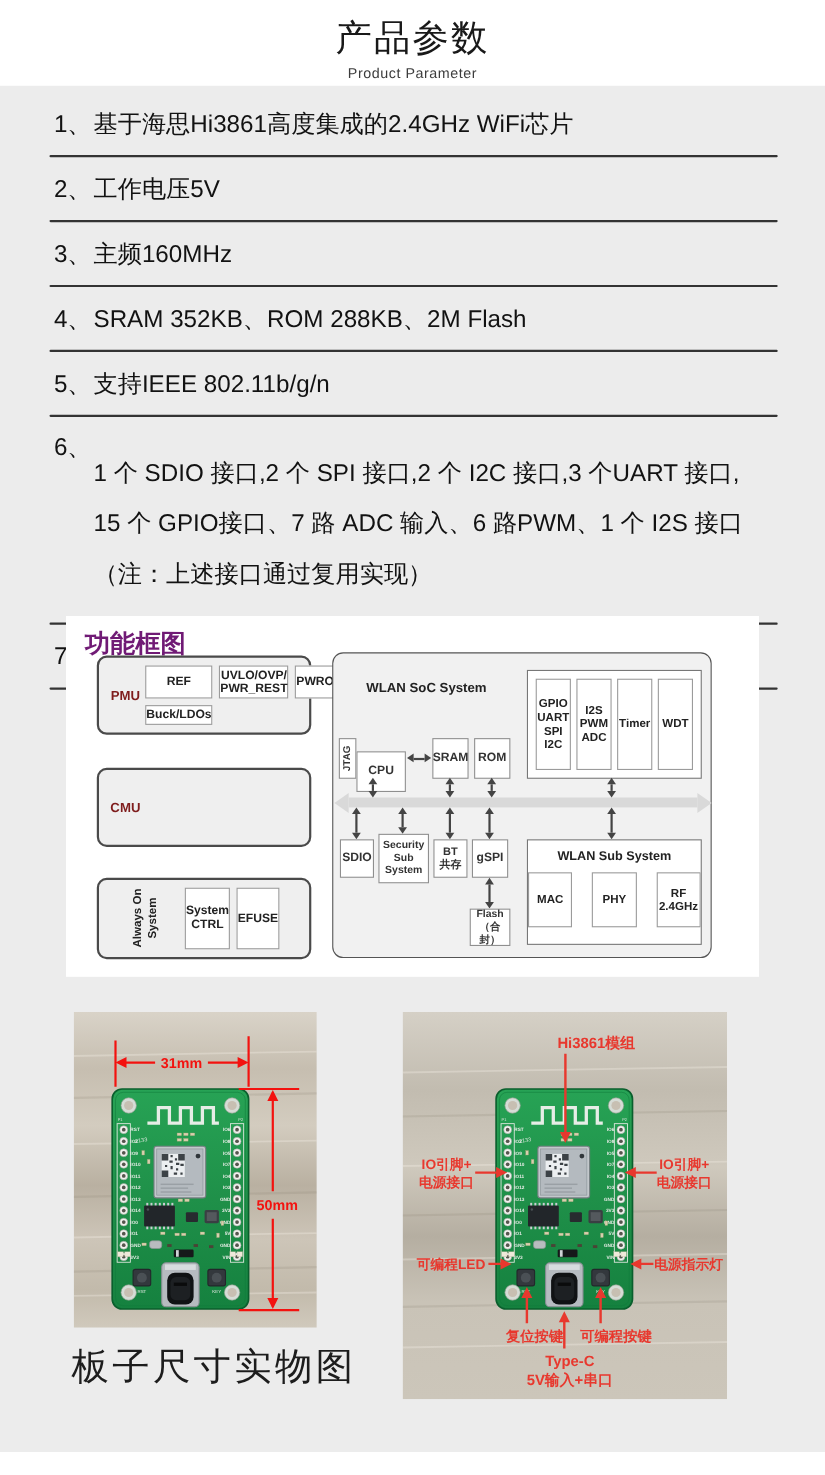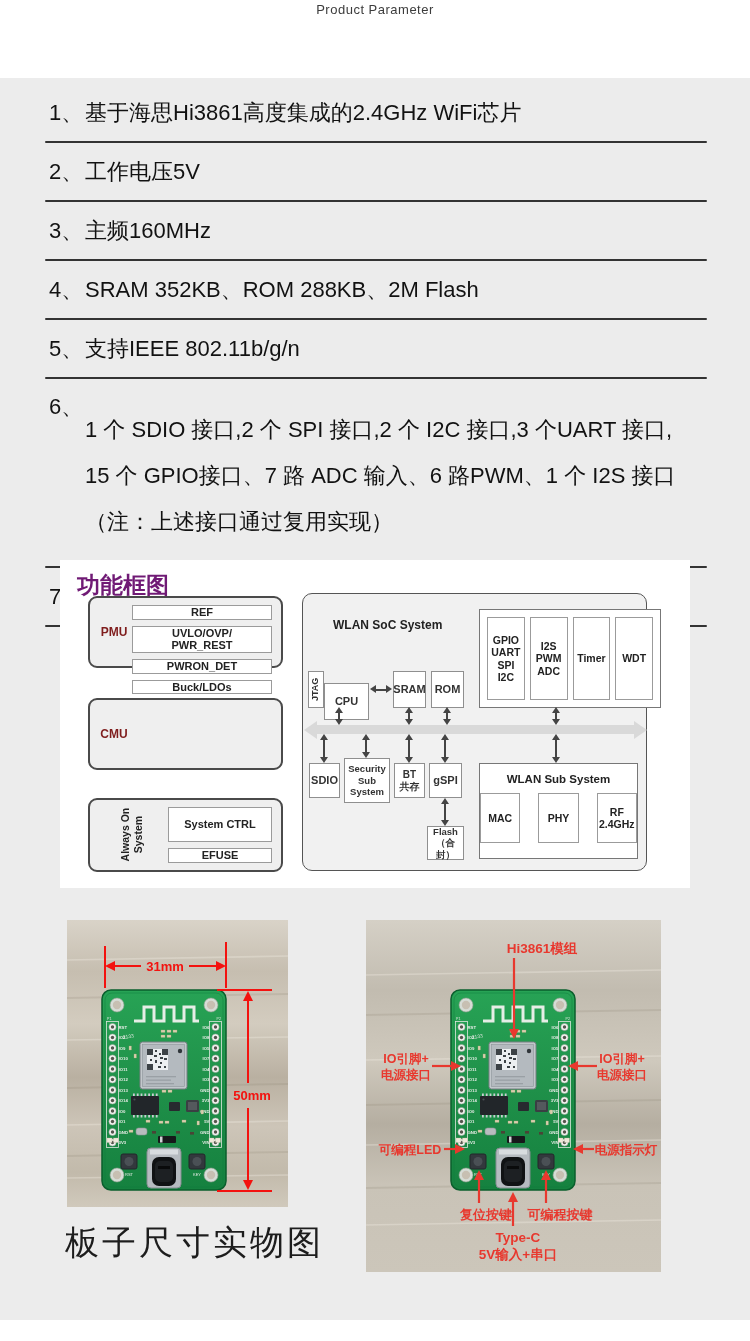--- a/index.html
+++ b/index.html
@@ -17,35 +17,35 @@
   .param-item.multi{padding:16px 4px 10px 4px;line-height:23px;}
   .param-num{flex:0 0 36px;}
   .param-text{white-space:pre-line;}
   .divider{height:2px;background:#333;border-radius:2px;}
   
   .diagram-card{position:absolute;left:60px;top:482px;width:630px;height:328px;background:#ffffff;}
   .diagram-title{position:absolute;left:17px;top:10px;font-size:23px;font-weight:bold;color:#701a75;}
   .grp{position:absolute;background:#efefef;border:2px solid #4a4a4a;border-radius:9px;
        display:flex;align-items:center;box-sizing:border-box;padding:7px 9px 7px 6px;}
   .grp-label{flex:0 0 36px;font-size:12px;font-weight:bold;color:#7f1d1d;text-align:center;}
-  .grp-cells{flex:1;display:grid;grid-template-columns:1fr;gap:6px;height:100%;}
+  .grp-cells{flex:1;display:grid;grid-template-columns:1fr 1fr 1fr;gap:6px;height:100%;}
   .cell{background:#fff;border:1px solid #9b9b9b;display:flex;align-items:center;justify-content:center;
         text-align:center;font-size:11px;font-weight:bold;color:#222;white-space:pre-line;line-height:1.15;}
   .vwrap{flex:0 0 30px;display:flex;align-items:center;justify-content:center;height:100%;}
   .vwrap span{display:inline-block;width:72px;transform:rotate(-90deg);font-size:10.5px;font-weight:bold;
         color:#222;text-align:center;white-space:pre-line;line-height:1.2;}
   
   .soc{position:absolute;left:242px;top:33px;width:345px;height:278px;background:#f1f1f1;
        border:1.6px solid #555;border-radius:10px;box-sizing:border-box;}
   .soc-title{position:absolute;left:30px;top:24px;font-size:12px;font-weight:bold;color:#222;}
   .sbox{position:absolute;background:#fff;border:1px solid #8f8f8f;box-sizing:border-box;
         display:flex;align-items:center;justify-content:center;text-align:center;
         font-size:11px;font-weight:bold;color:#333;white-space:pre-line;line-height:1.2;}
   .jtag span{display:inline-block;transform:rotate(-90deg);font-size:9px;}
-  .periph{position:absolute;left:176px;top:15px;width:182px;height:99px;background:#fff;
+  .periph{position:absolute;left:176px;top:15px;width:159px;height:99px;background:#fff;
           border:1.5px solid #777;box-sizing:border-box;display:flex;gap:5px;padding:7px;}
   .periph .cell{flex:1 1 0;font-size:10.5px;}
   .sub{position:absolute;left:176px;top:169px;width:159px;height:96px;background:#fff;
        border:1.5px solid #777;box-sizing:border-box;}
   .sub-title{margin-top:9px;text-align:center;font-size:11.5px;font-weight:bold;color:#222;}
   .sub-cells{display:flex;gap:18px;justify-content:center;margin-top:8px;}
   .sub-cells .cell{width:44px;height:48px;font-size:10.5px;}
   
   .bus{position:absolute;left:14px;top:131px;width:317px;height:9px;background:#d9d9d9;}
   .bus::before{content:"";position:absolute;right:100%;top:-4.5px;border:9px solid transparent;
@@ -67,20 +67,21 @@
   .photo{position:absolute;top:0;}
   .caption{position:absolute;left:65px;top:300px;font-size:34px;color:#1d1d1d;letter-spacing:3px;}
   svg text{font-family:"Liberation Sans","DejaVu Sans",sans-serif;}
 </style>
 </head>
 <body>
 
 <div class="page">
 
   <div class="header">
+    <div class="header-title">产品参数</div>
     <div class="header-sub">Product Parameter</div>
   </div>
 
   <div class="body">
 
     <div class="param-list">
       <div class="param-item">
         <span class="param-num">1、</span>
         <span class="param-text">基于海思Hi3861高度集成的2.4GHz WiFi芯片</span>
       </div>

